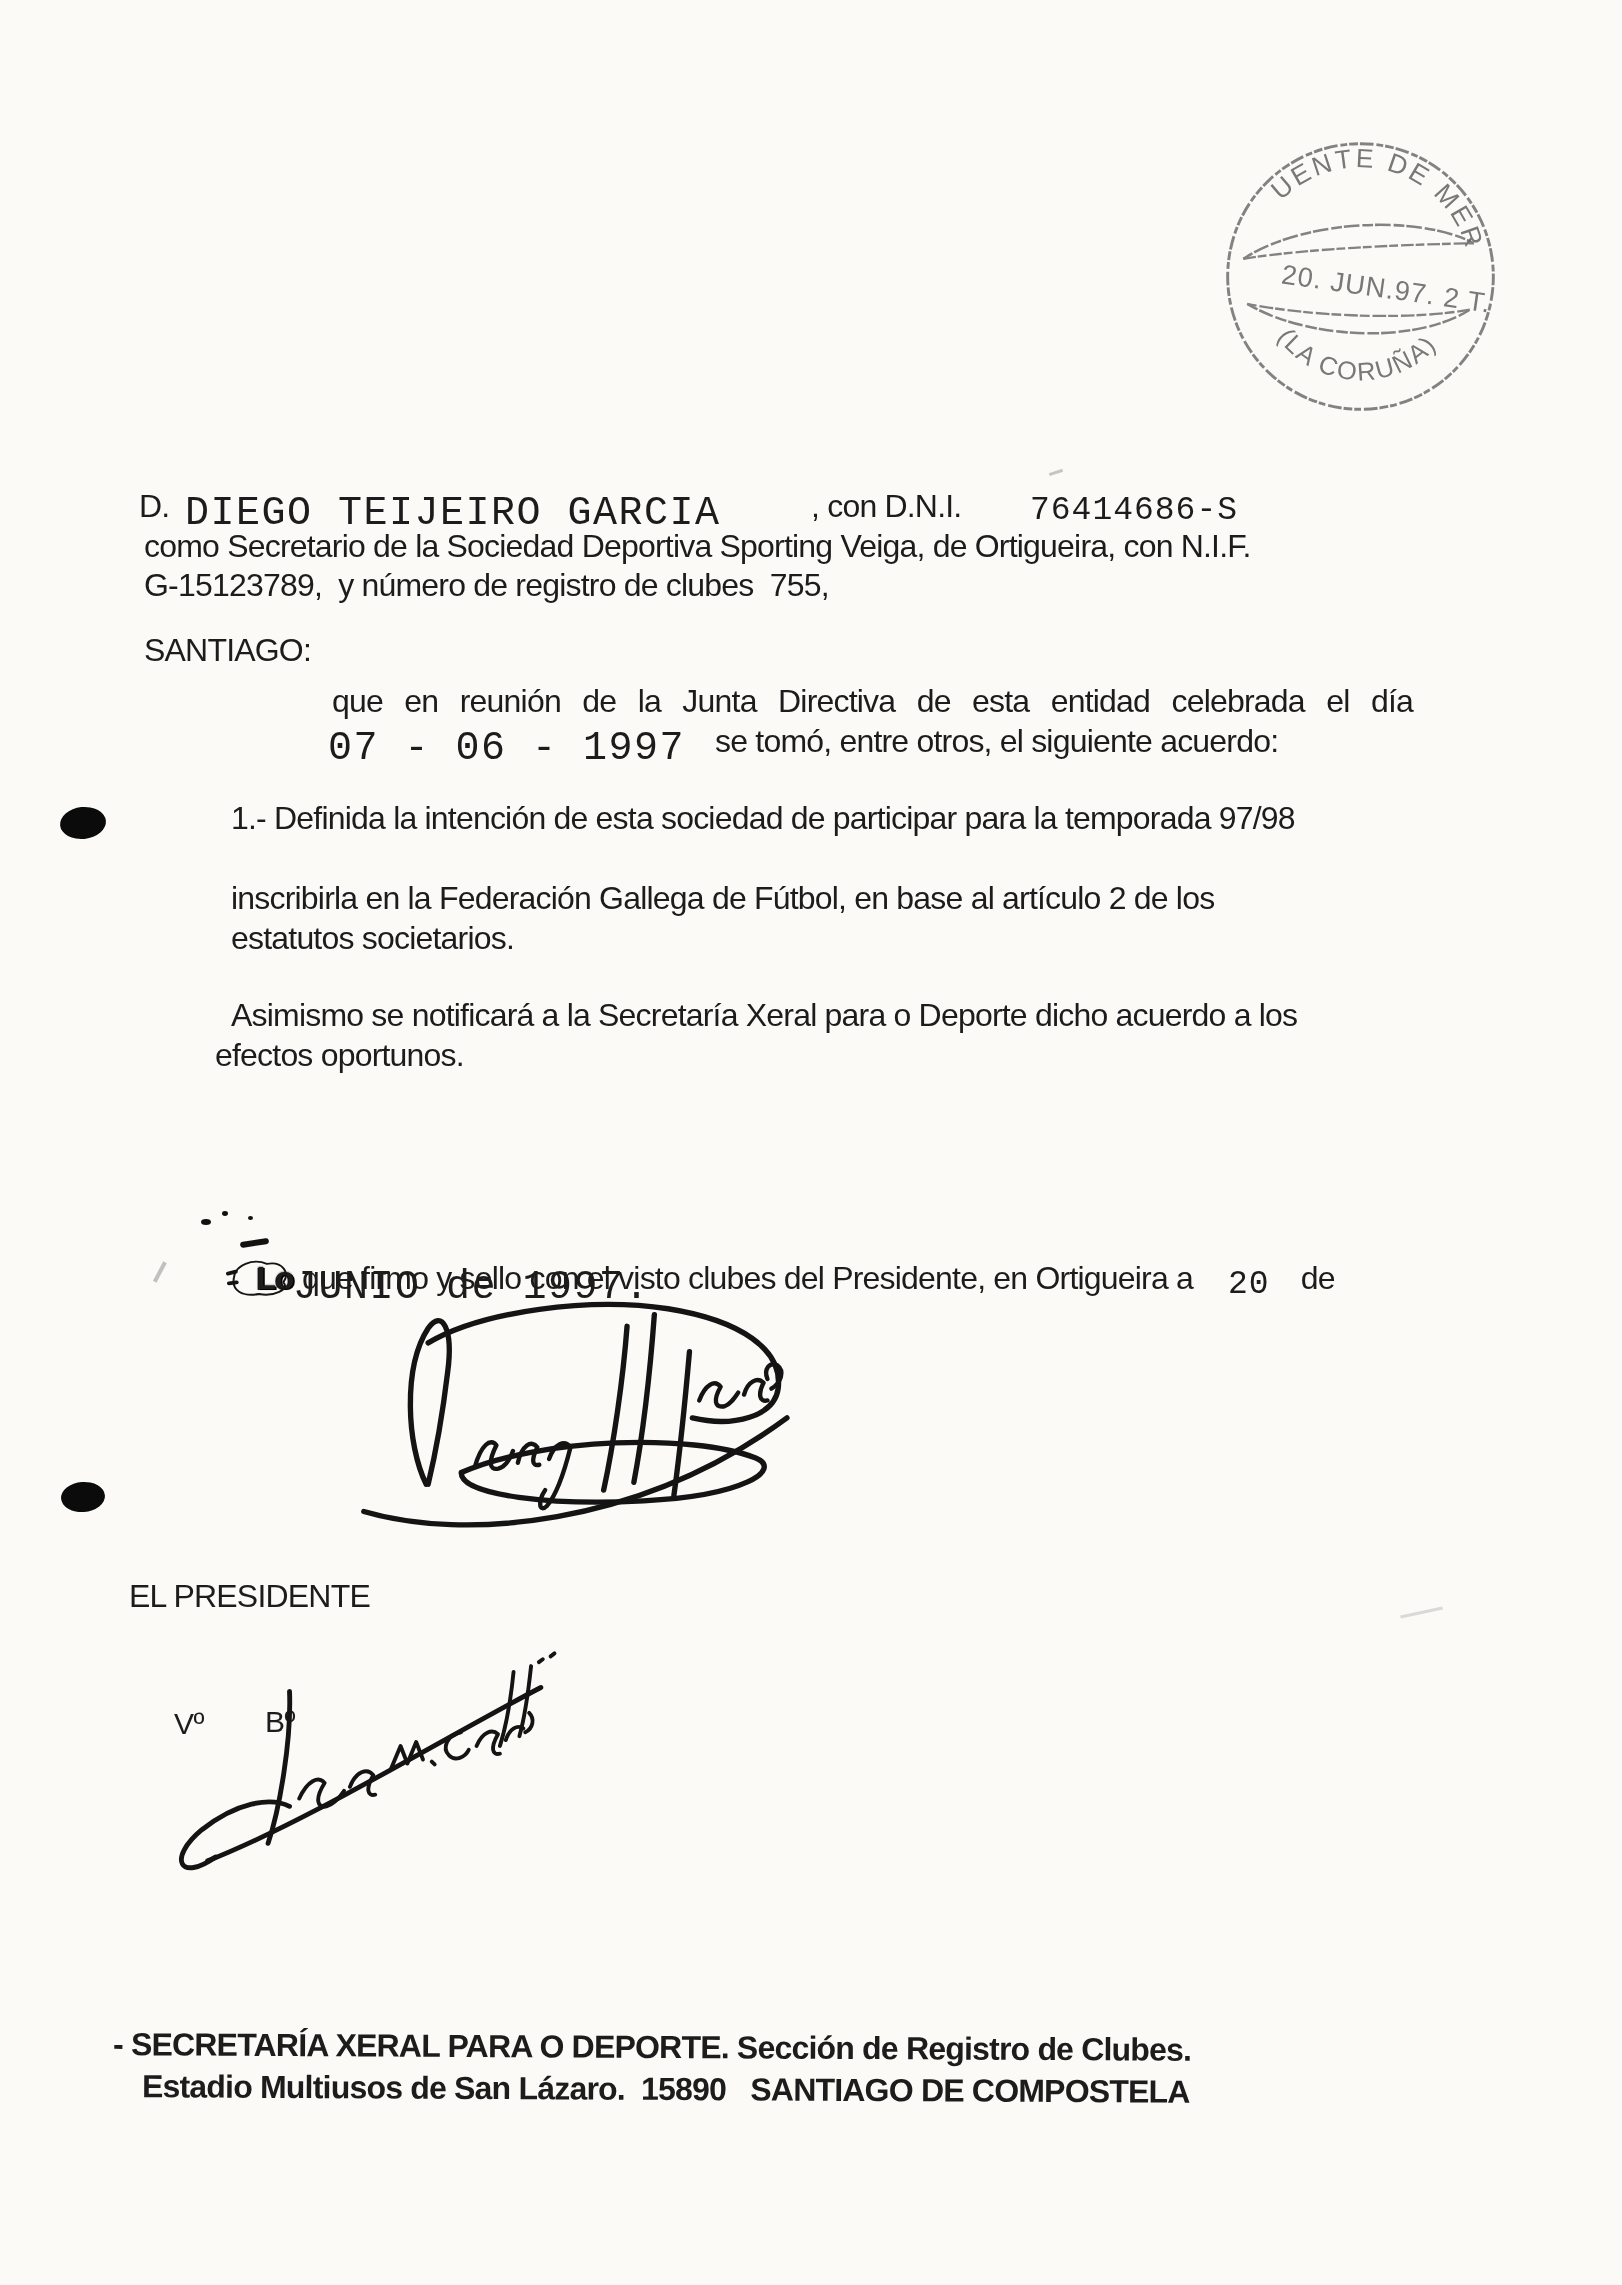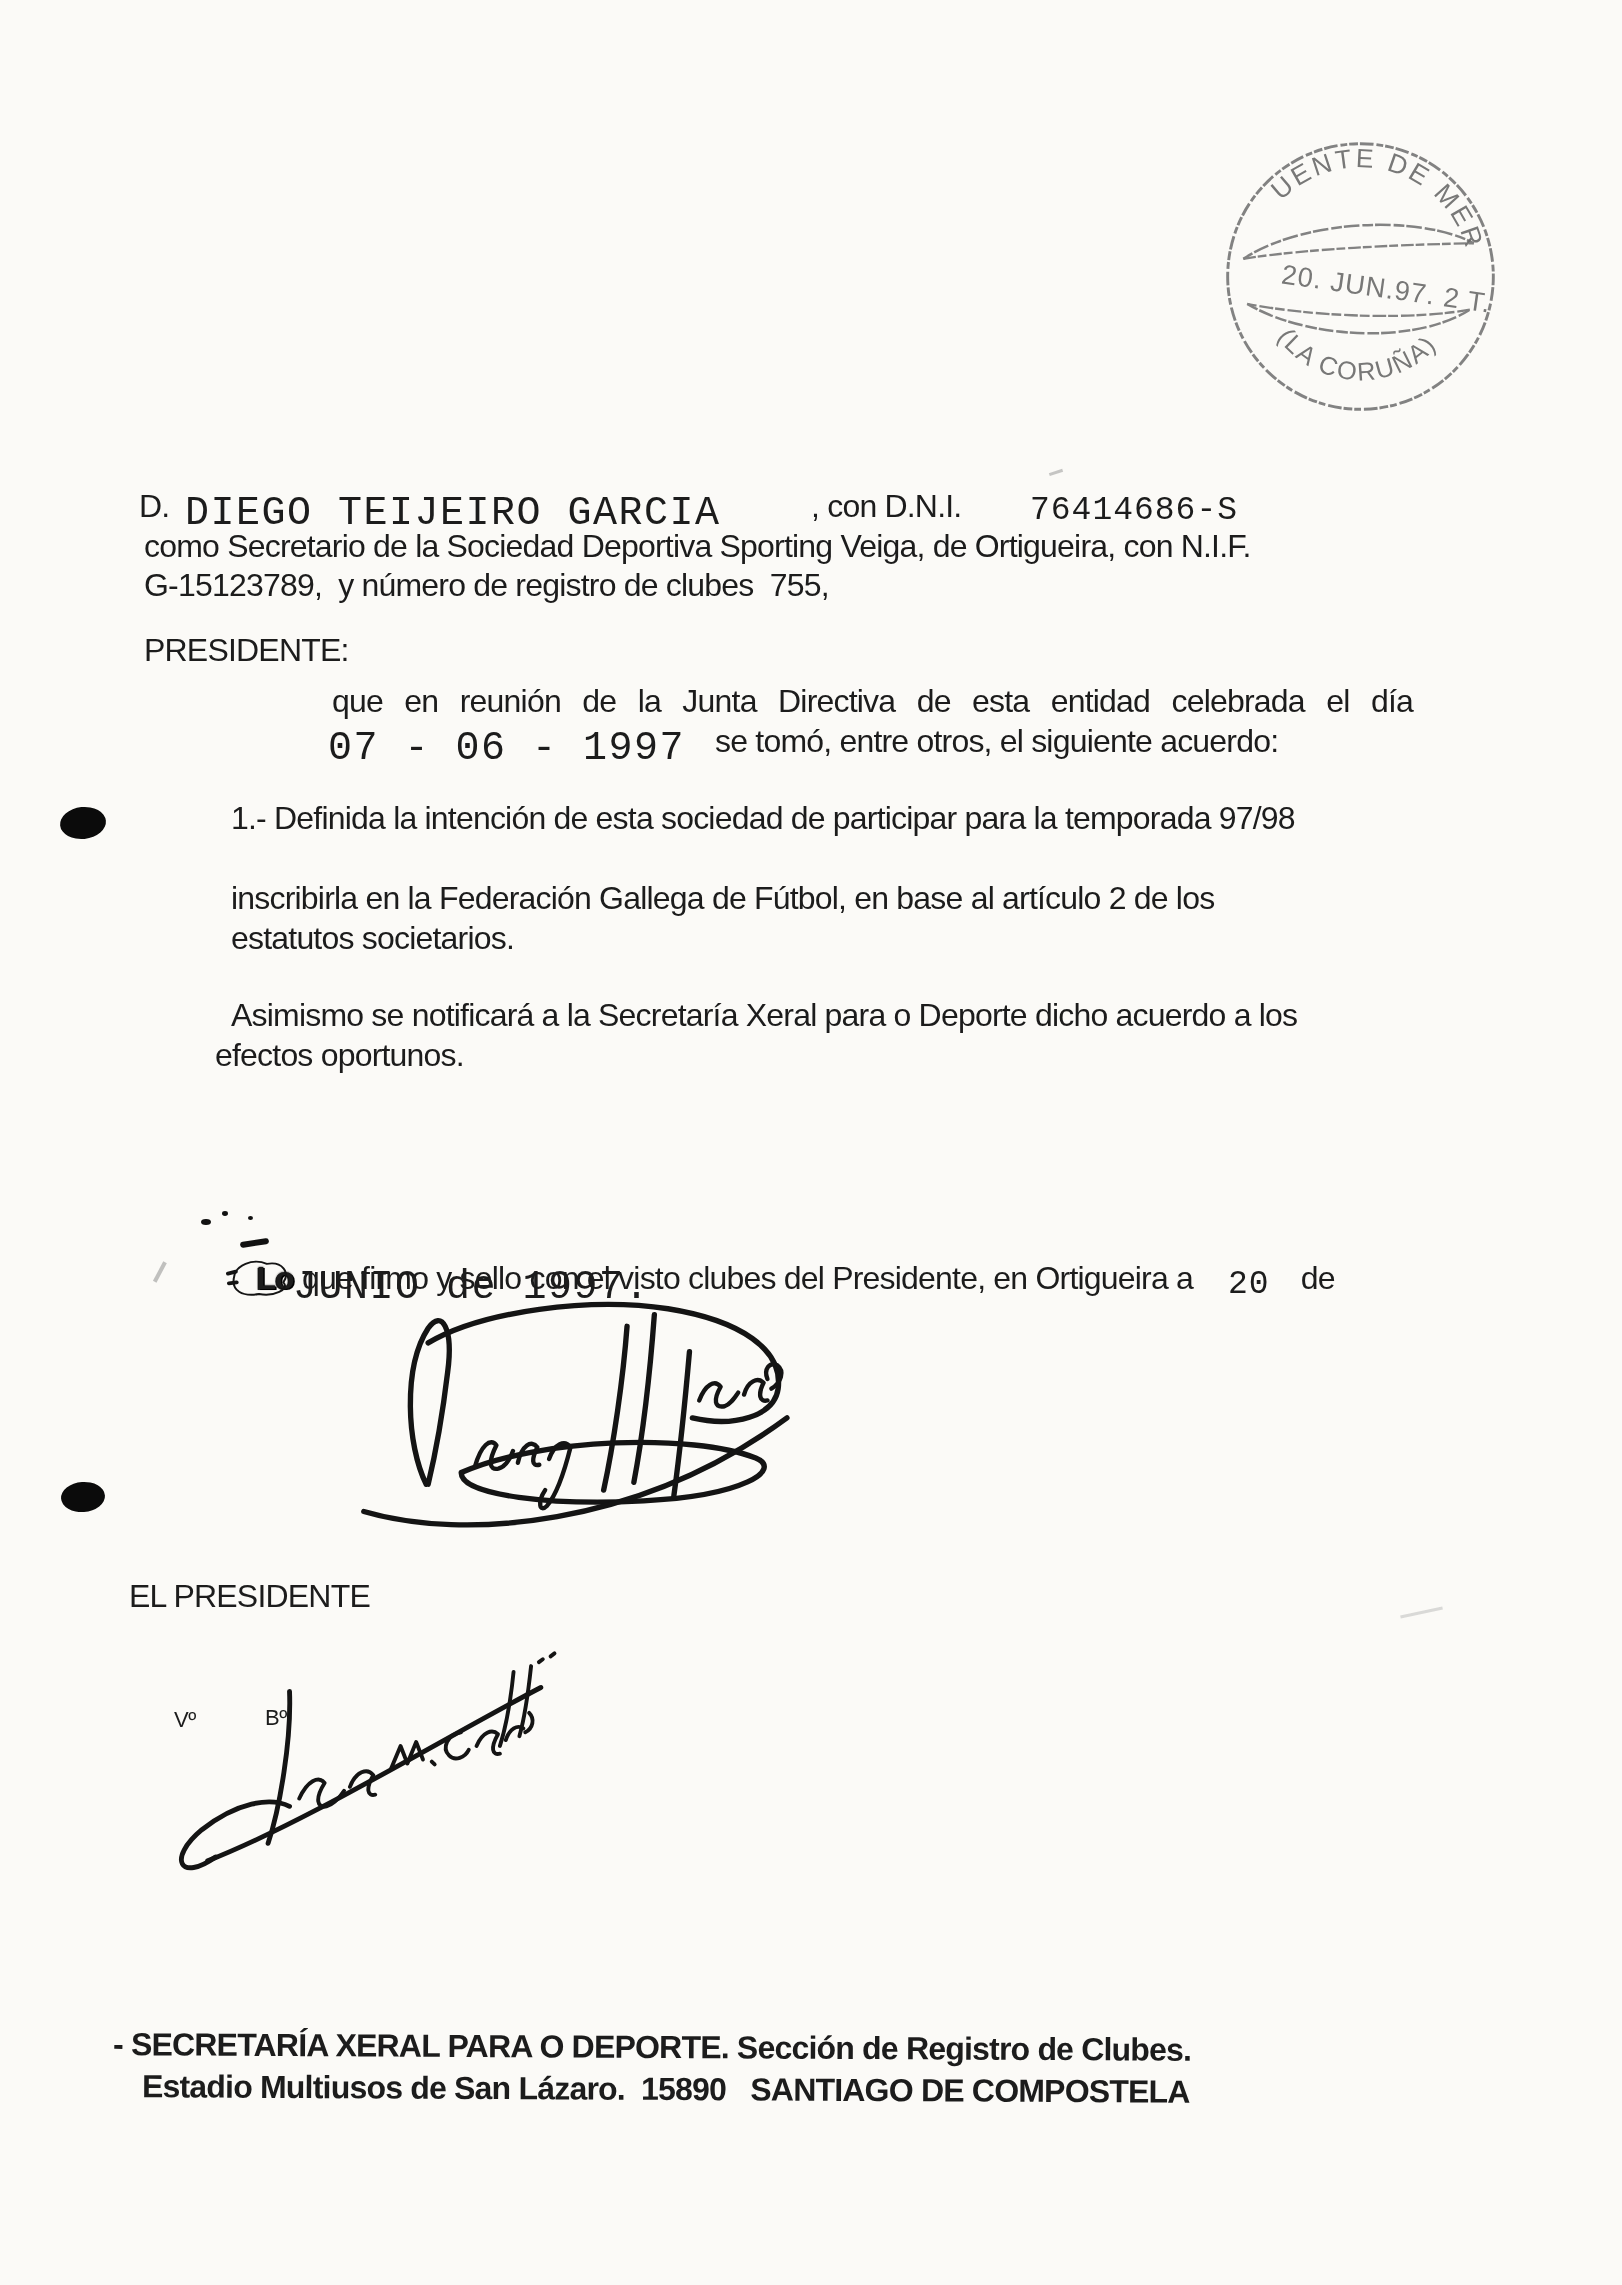--- a/index.html
+++ b/index.html
@@ -24,21 +24,21 @@
   .day{display:inline-block;margin-left:35px;position:relative;top:3.9px;}
   .tail-de{display:inline-block;margin-left:31px;}
   .punch{position:absolute;background:#0b0b0b;border-radius:50%;}
   .punch1{left:60px;top:807px;width:46px;height:32px;transform:rotate(-6deg);}
   .punch2{left:61px;top:1482px;width:44px;height:30px;transform:rotate(-4deg);}
   .speck{position:absolute;background:#111;border-radius:50%;}
   .mark{position:absolute;background:#8f8f8f;}
   .stamp{position:absolute;left:1214px;top:130px;}
   .sig{position:absolute;}
   .sig path{fill:none;stroke:#141414;stroke-linecap:round;stroke-linejoin:round;}
-  .vobo{position:absolute;font-size:22px;letter-spacing:-0.5px;}
+  .vobo{position:absolute;font-size:30px;letter-spacing:-0.5px;}
 </style>
 </head>
 <body>
 
 <div class="page">
 
   <div class="punch punch1"></div>
   <div class="punch punch2"></div>
 
   <svg class="stamp" width="293" height="293" viewBox="0 0 300 300">
@@ -65,21 +65,21 @@
   </svg>
 
   <div class="line" style="left:139px;top:488px;">D.</div>
   <div class="line mono" style="left:185px;top:491px;">DIEGO TEIJEIRO GARCIA</div>
   <div class="line" style="left:811px;top:488px;">, con D.N.I.</div>
   <div class="line mono-sm" style="left:1030px;top:492px;">76414686-S</div>
 
   <div class="line" style="left:144px;top:528px;">como Secretario de la Sociedad Deportiva Sporting Veiga, de Ortigueira, con N.I.F.</div>
   <div class="line" style="left:144px;top:567px;">G-15123789,  y número de registro de clubes  755,</div>
 
-  <div class="line" style="left:144px;top:632px;">PRESIDENTE:</div>
+  <div class="line" style="left:144px;top:632px;">SANTIAGO:</div>
   <div class="line justify" style="left:332px;top:683px;width:1081px;">que en reunión de la Junta Directiva de esta entidad celebrada el  día</div>
   <div class="line mono" style="left:328px;top:726px;">07 - 06 - 1997</div>
   <div class="line" style="left:715px;top:723px;">se tomó, entre otros, el siguiente acuerdo:</div>
 
   <div class="line" style="left:231px;top:800px;">1.- Definida la intención de esta sociedad de participar para la temporada 97/98</div>
   <div class="line" style="left:231px;top:880px;">inscribirla en la Federación Gallega de Fútbol, en base al artículo 2 de los</div>
   <div class="line" style="left:231px;top:920px;">estatutos societarios.</div>
 
   <div class="line" style="left:231px;top:997px;">Asimismo se notificará a la Secretaría Xeral para o Deporte dicho acuerdo a los</div>
   <div class="line" style="left:215px;top:1037px;">efectos oportunos.</div>

